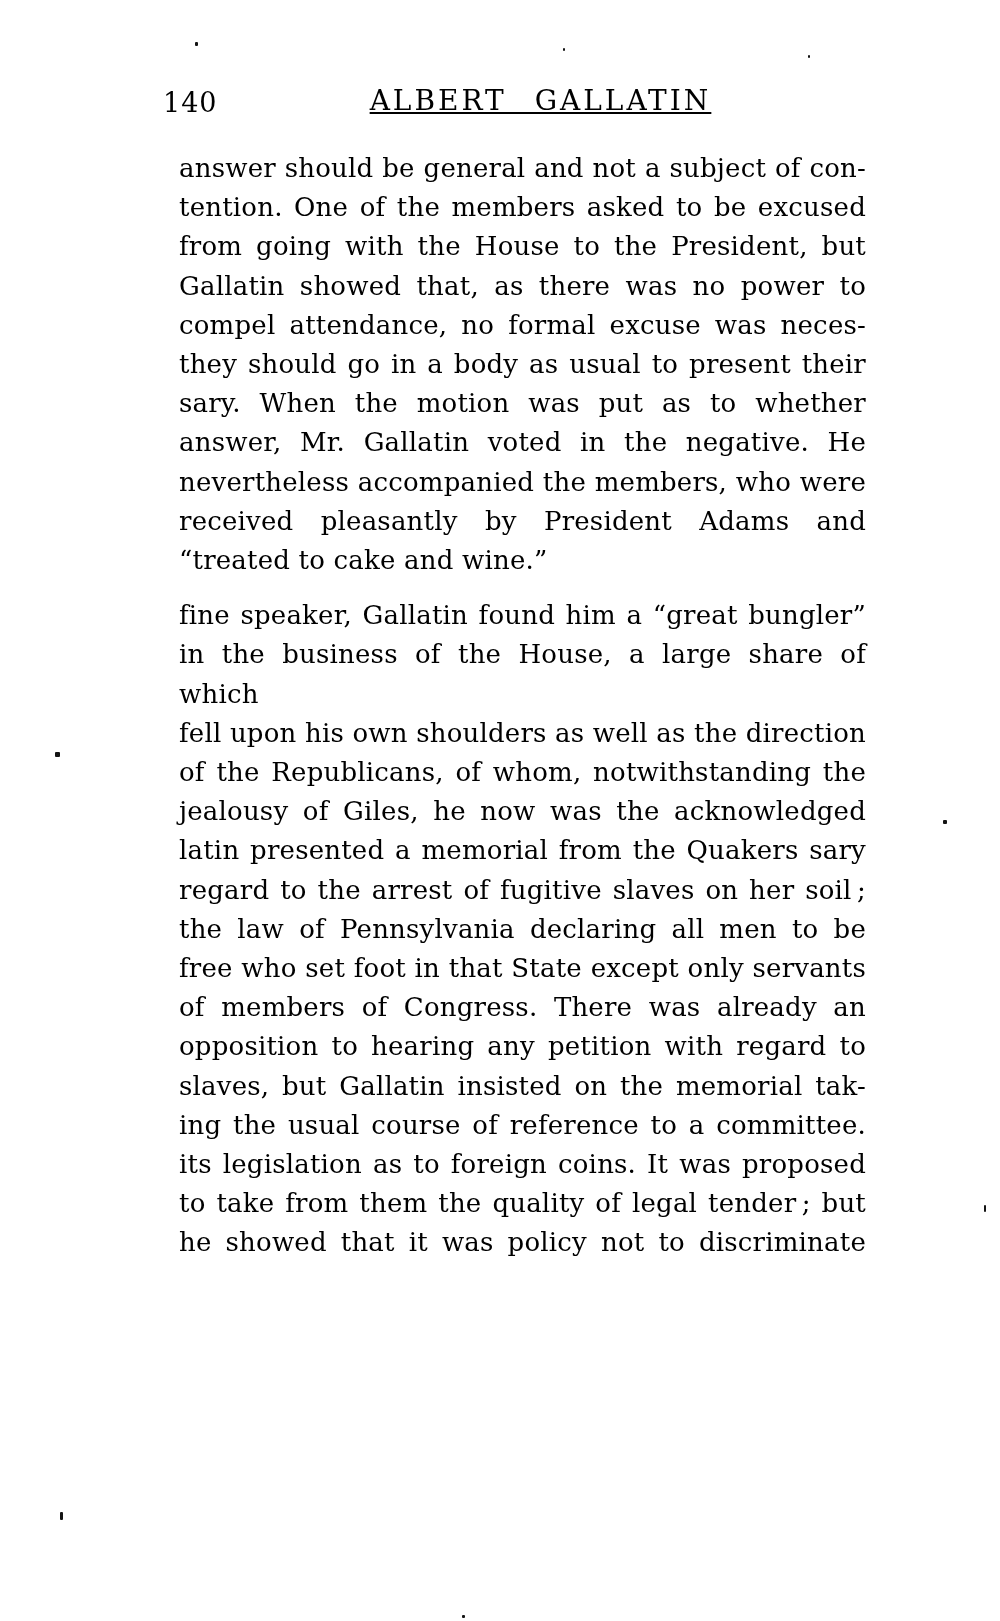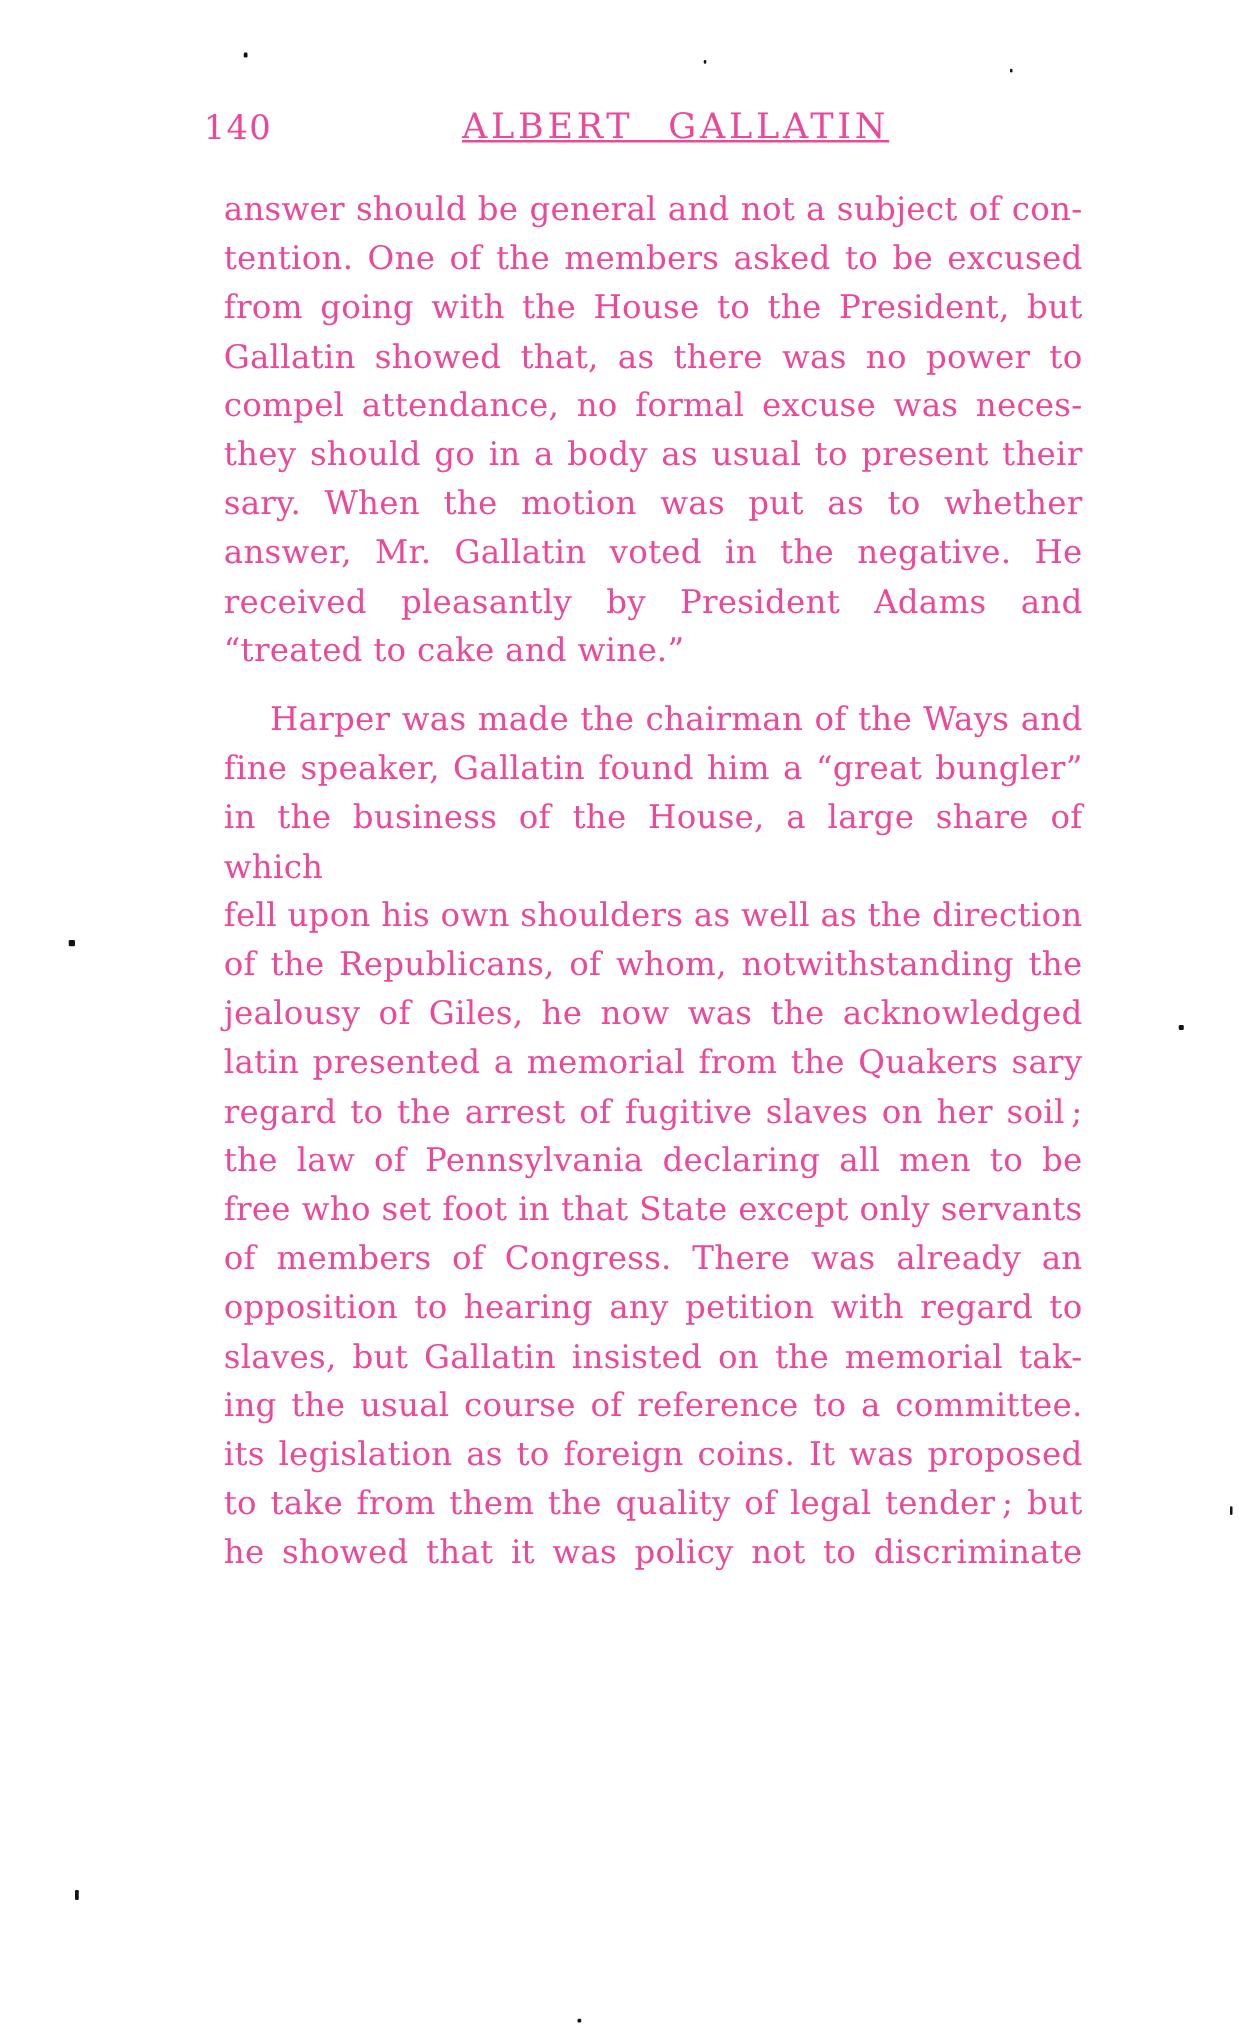--- a/index.html
+++ b/index.html
@@ -7,21 +7,21 @@
     padding: 0;
     background: #ffffff;
   }
   .page {
     position: relative;
     width: 1000px;
     height: 1621px;
     background: #ffffff;
     overflow: hidden;
     font-family: "DejaVu Serif", "Liberation Serif", serif;
-    color: #ec4899;
+    color: #000000;
   }
   .header {
     position: absolute;
     left: 163px;
     top: 84px;
     width: 719px;
     text-align: center;
     white-space: nowrap;
   }
   .pagenum {
@@ -74,25 +74,25 @@
   <div class="body-text">
       <div class="paragraph">
         <div class="line">answer should be general and not a subject of con-</div>
         <div class="line">tention.  One of the members asked to be excused</div>
         <div class="line">from going with the House to the President, but</div>
         <div class="line">Gallatin showed that, as there was no power to</div>
         <div class="line">compel attendance, no formal excuse was neces-</div>
         <div class="line">they should go in a body as usual to present their</div>
         <div class="line">sary.  When the motion was put as to whether</div>
         <div class="line">answer, Mr. Gallatin voted in the negative.  He</div>
+        <div class="line">nevertheless accompanied the members, who were</div>
         <div class="line">received pleasantly by President Adams and</div>
         <div class="line last-left">“treated to cake and wine.”</div>
       </div>
       <div class="paragraph">
-        <div class="line indent">Harper was made the chairman of the Ways and</div>
         <div class="line">fine speaker, Gallatin found him a “great bungler”</div>
         <div class="line">in the business of the House, a large share of which</div>
         <div class="line">fell upon his own shoulders as well as the direction</div>
         <div class="line">of the Republicans, of whom, notwithstanding the</div>
         <div class="line">jealousy of Giles, he now was the acknowledged</div>
         <div class="line">latin presented a memorial from the Quakers sary</div>
         <div class="line">regard to the arrest of fugitive slaves on her soil ;</div>
         <div class="line">the law of Pennsylvania declaring all men to be</div>
         <div class="line">free who set foot in that State except only servants</div>
         <div class="line">of members of Congress.  There was already an</div>

